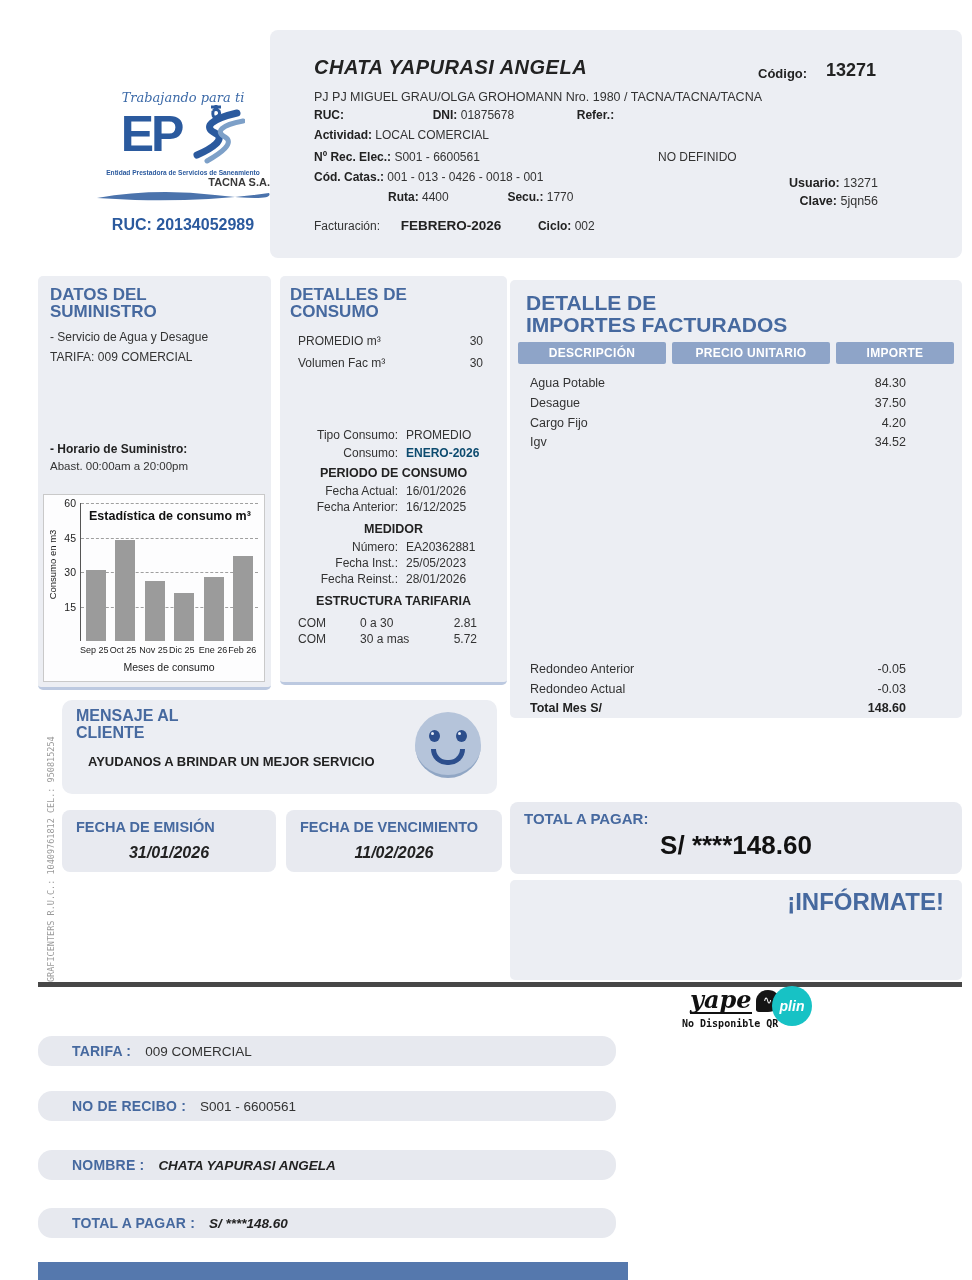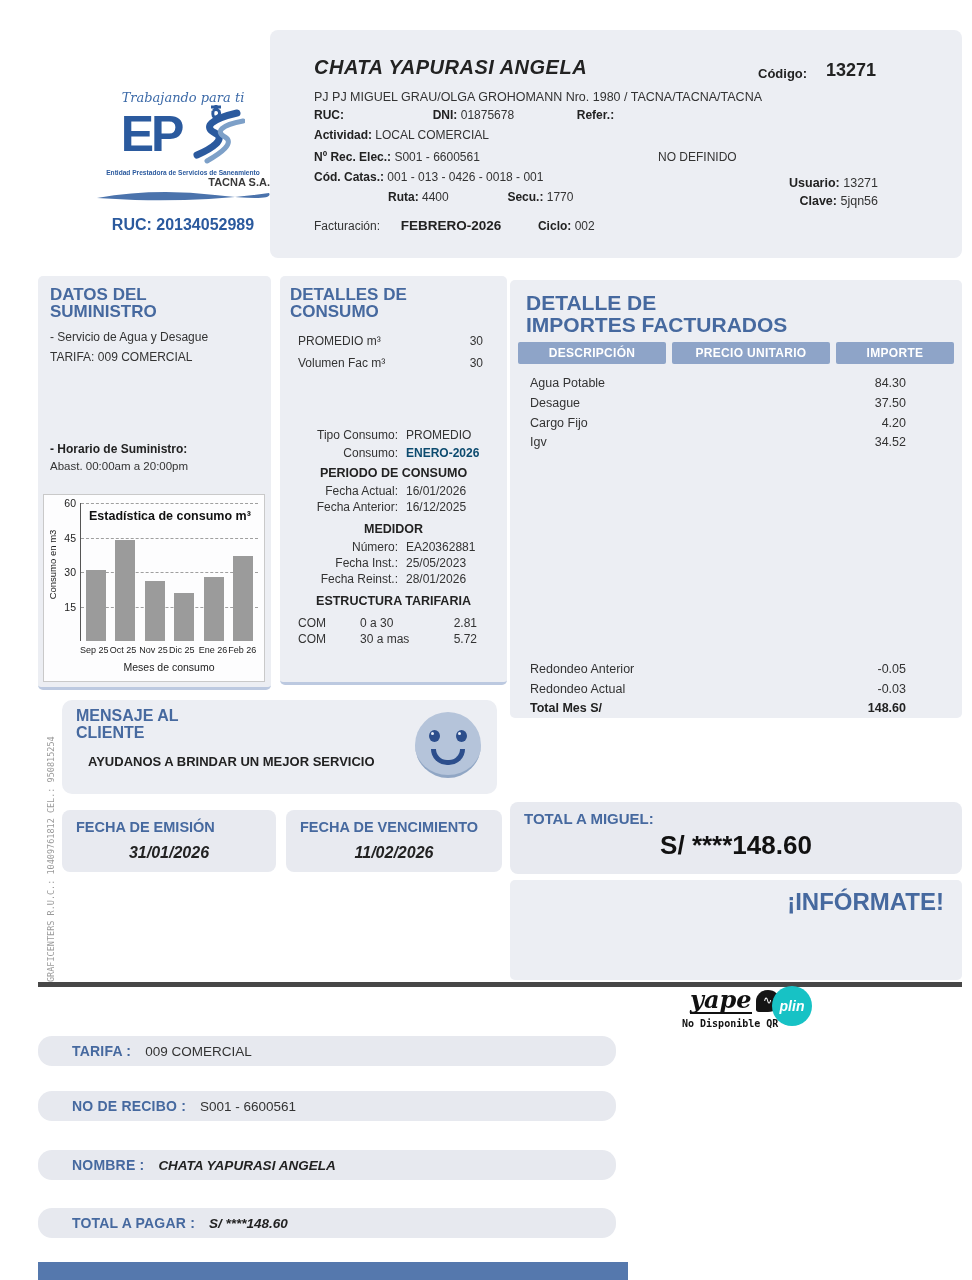--- a/index.html
+++ b/index.html
@@ -306,21 +306,21 @@
 
   <div class="abs date-box" style="left:62px; top:810px; width:214px; height:62px;">
     <div class="abs date-label" style="left:14px; top:9px;">FECHA DE EMISIÓN</div>
     <div class="abs date-value" style="top:34px;">31/01/2026</div>
   </div>
   <div class="abs date-box" style="left:286px; top:810px; width:216px; height:62px;">
     <div class="abs date-label" style="left:14px; top:9px;">FECHA DE VENCIMIENTO</div>
     <div class="abs date-value" style="top:34px;">11/02/2026</div>
   </div>
   <div class="abs total-box">
-    <div class="abs total-label">TOTAL A MIGUEL:</div>
+    <div class="abs total-label">TOTAL A PAGAR:</div>
     <div class="abs total-value">S/ ****148.60</div>
   </div>
 
   <div class="abs panel informate-panel">
     <div class="abs informate-text">¡INFÓRMATE!</div>
   </div>
 
   <div class="abs dark-divider"></div>
 
   <div class="abs yape-wrap">

